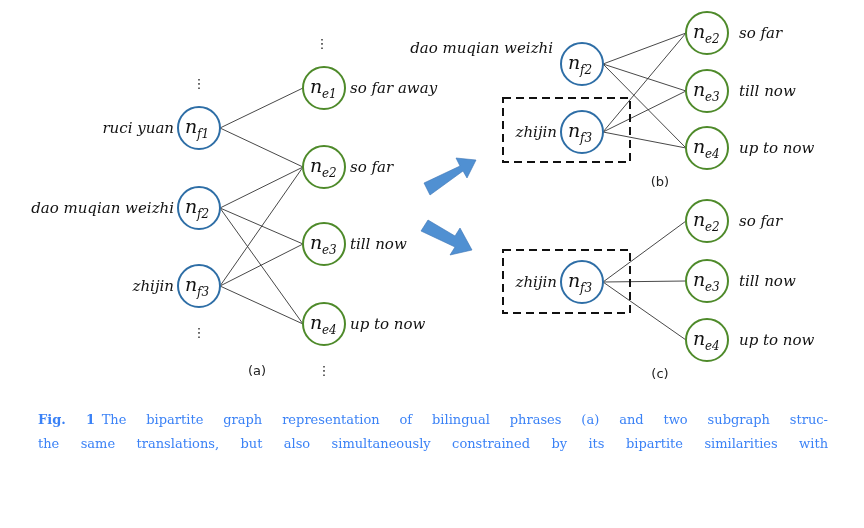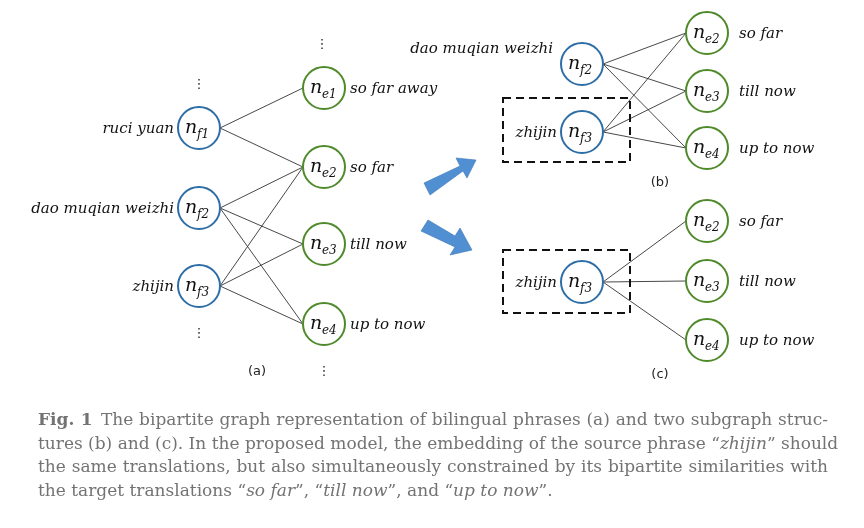--- a/index.html
+++ b/index.html
@@ -10,21 +10,21 @@
   .edge { stroke: #333333; stroke-width: 0.9; }
   .math { font-family: "DejaVu Serif", serif; font-style: italic; font-size: 19px; fill: #111; }
   .sub { font-family: "DejaVu Serif", serif; font-style: italic; font-size: 12px; fill: #111; }
   .lbl { font-family: "DejaVu Serif", serif; font-style: italic; font-size: 15px; fill: #111; }
   .panel { font-family: "DejaVu Sans", sans-serif; font-size: 13px; fill: #222; }
   .dots { font-family: "DejaVu Sans", sans-serif; font-size: 13px; fill: #222; }
   .dash { fill: none; stroke: #111; stroke-width: 2; stroke-dasharray: 8 5; }
   .arrow { fill: #5090d2; stroke: #3a74b5; stroke-width: 0.6; }
   #caption {
     position: absolute; left: 38px; top: 408px; width: 790px;
-    font-family: "DejaVu Serif", serif; font-size: 17px; line-height: 23.6px; color: #737373;
+    font-family: "DejaVu Serif", serif; font-size: 13px; line-height: 23.6px; color: #3b82f6;
     text-align: justify;
   }
   #caption .line { display: block; white-space: nowrap; text-align-last: justify; }
   #caption .line.last { text-align-last: left; }
   #caption b { font-weight: bold; }
   #caption i { font-style: italic; }
 </style>
 </head>
 <body>
 
@@ -160,16 +160,14 @@
       <text x="660" y="378" text-anchor="middle" class="panel">(c)</text>
     </g>
   <g id="arrows-layer">
     <polygon class="arrow" points="424,183 460,166 456,158 476,160 467,178 463,171 430,195"></polygon>
     <polygon class="arrow" points="428,220 455,236 460,228 472,250 450,255 455,247 421,231"></polygon>
   </g>
 </svg>
 
 <div id="caption">
     <span class="line"><b>Fig. 1</b> The bipartite graph representation of bilingual phrases (a) and two subgraph struc-</span>
-    <span class="line">tures (b) and (c). In the proposed model, the embedding of the source phrase “<i>zhijin</i>” should</span>
     <span class="line">the same translations, but also simultaneously constrained by its bipartite similarities with</span>
-    <span class="line last">the target translations “<i>so far</i>”, “<i>till now</i>”, and “<i>up to now</i>”.</span>
   </div>
 
 </body></html>

